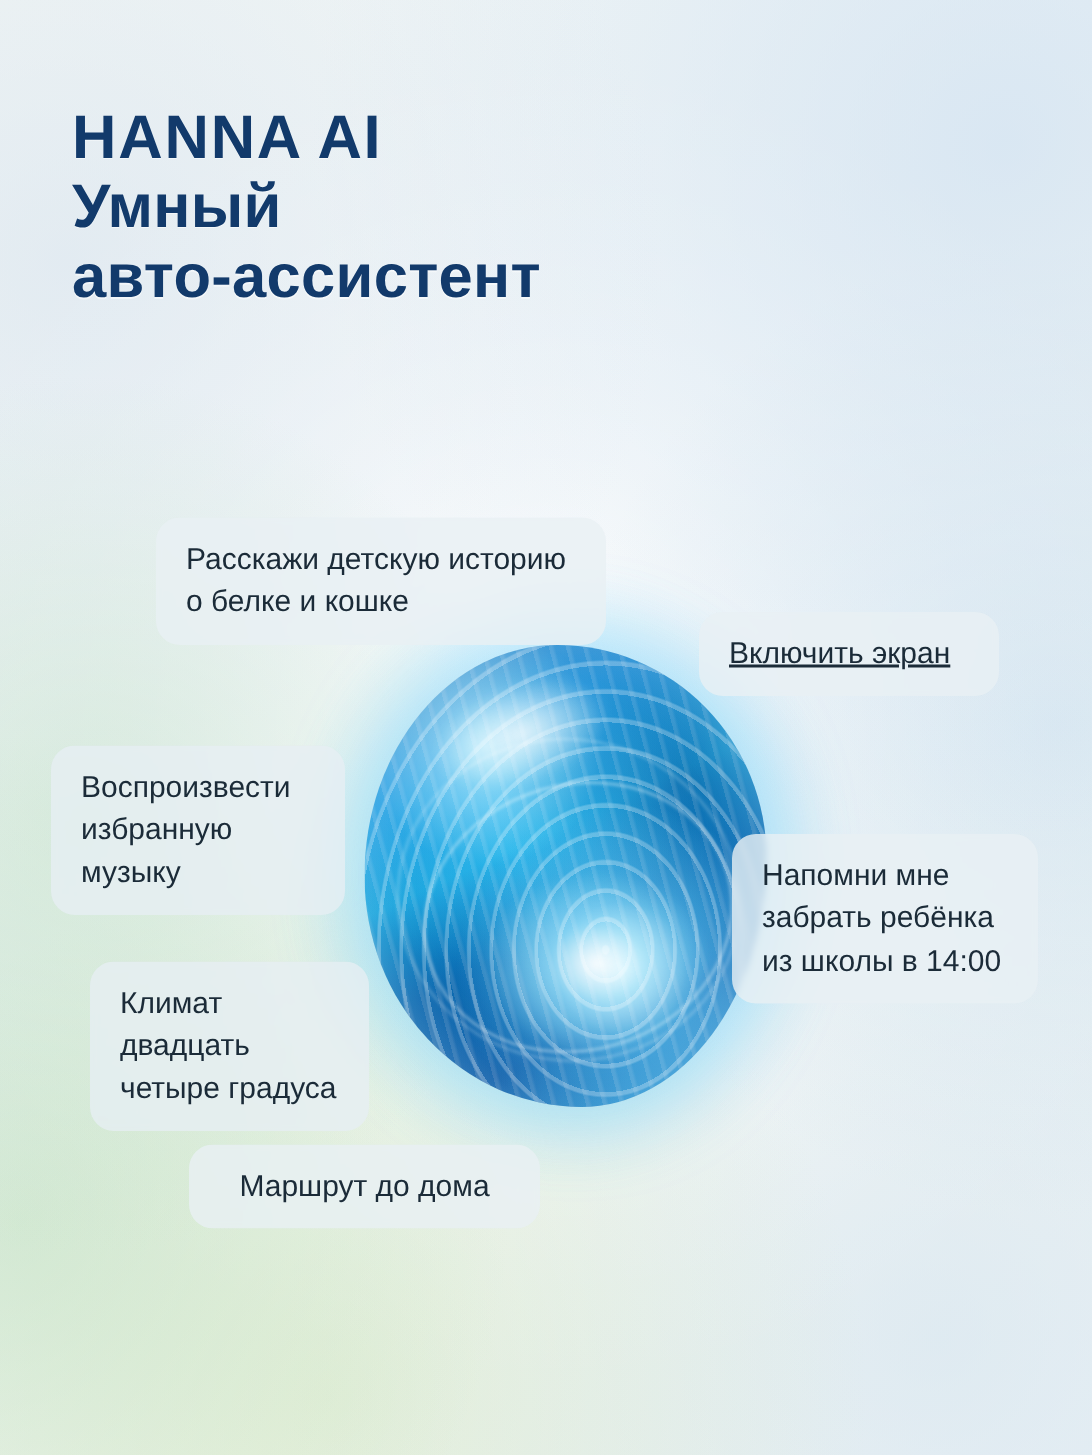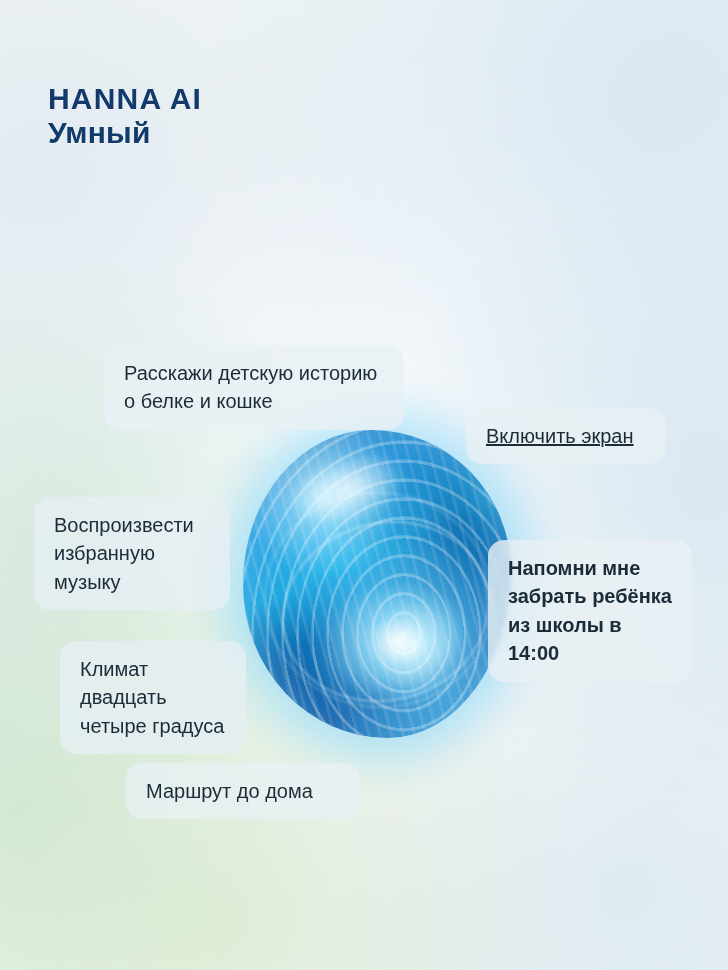--- a/index.html
+++ b/index.html
@@ -30,23 +30,23 @@
       radial-gradient(circle at 97% 50%, rgba(199,222,240,0.60) 0%, rgba(199,222,240,0.0) 38%),
       radial-gradient(circle at 86% 92%, rgba(208,226,238,0.55) 0%, rgba(208,226,238,0.0) 40%),
       radial-gradient(circle at 50% 50%, rgba(255,255,255,0.85) 0%, rgba(255,255,255,0.2) 55%, rgba(255,255,255,0.0) 75%),
       linear-gradient(140deg, #f3f7f5 0%, #eef4f7 40%, #f6f8f3 70%, #eef3f6 100%);
   }
 
   
   .headline {
     position: absolute;
     left: 48px;
-    top: 82px;
+    top: 68px;
     color: #123a6b;
-    font-size: 30px;
+    font-size: 41px;
     line-height: 1.13;
     letter-spacing: 0.2px;
     font-weight: 700;
     text-shadow: 0 1px 0 rgba(255,255,255,0.5);
   }
   .headline .line1 { letter-spacing: 1.2px; }
   .headline .line2,
   .headline .line3 { font-weight: 700; }
 
   
@@ -135,33 +135,34 @@
     font-size: 20px;
     line-height: 1.42;
     padding: 14px 20px;
     backdrop-filter: blur(2px);
   }
   .bubble.light { background: rgba(231,238,243,0.78); }
 
   #b1 { left: 104px; top: 345px; width: 300px; }
   #b2 { left: 466px; top: 408px; width: 200px; text-decoration: underline; }
   #b3 { left: 34px;  top: 497px; width: 196px; }
-  #b4 { left: 488px; top: 540px; width: 204px; font-weight: bold; }
+  #b4 { left: 488px; top: 556px; width: 204px; }
   #b5 { left: 60px;  top: 641px; width: 186px; }
-  #b6 { left: 126px; top: 763px; width: 234px; }
+  #b6 { left: 126px; top: 763px; width: 234px; text-align: center; }
   #b7 { left: 430px; top: 738px; width: 228px; }
 </style>
 </head>
 <body>
 
 <div id="poster">
 
   <div class="headline">
     <div class="line1">HANNA AI</div>
     <div class="line2">Умный</div>
+    <div class="line3">авто-ассистент</div>
   </div>
 
   <div class="orb-wrap">
     <div class="orb-glow"></div>
     <div class="orb">
       <div class="orb-ring r2"></div>
       <div class="orb-ring"></div>
       <div class="orb-swirl"></div>
       <div class="orb-highlight"></div>
     </div>

